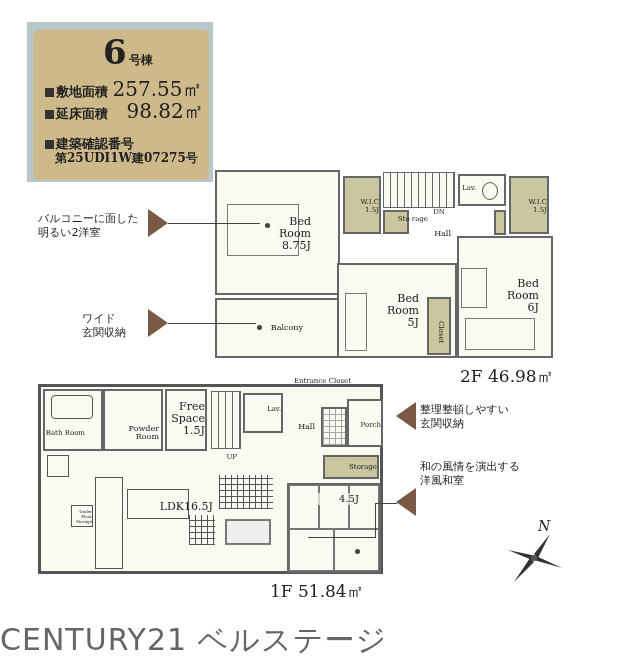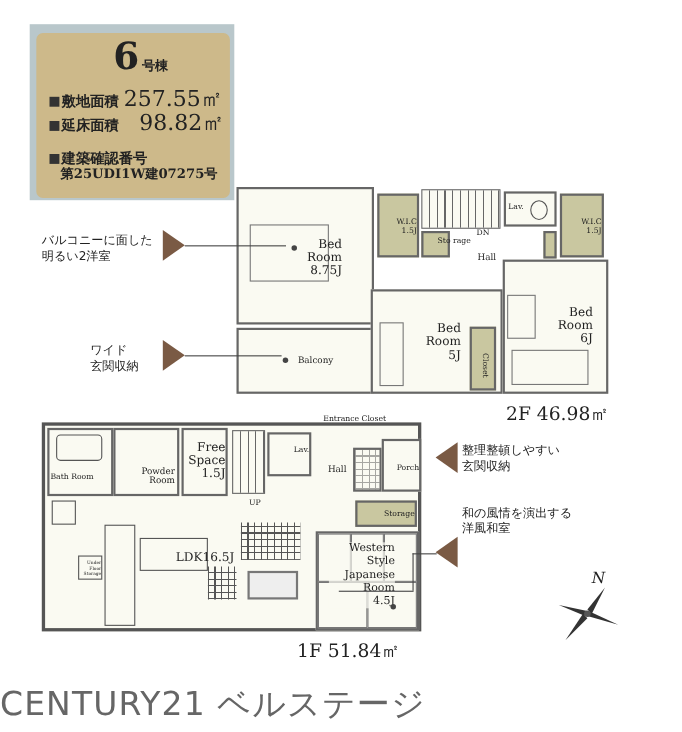--- a/index.html
+++ b/index.html
@@ -169,21 +169,20 @@
     <div style="position:absolute;left:182px;top:68px;width:42px;height:22px;border:2px solid #777;background:#eee;"></div>
   </div>
 
   <div class="room" style="left:246px;top:96px;width:94px;height:90px;">
     <div class="tatami" style="left:0;top:0;width:30px;height:44px;"></div>
     <div class="tatami" style="left:30px;top:0;width:30px;height:44px;"></div>
     <div class="tatami" style="left:60px;top:0;width:30px;height:44px;"></div>
     <div class="tatami" style="left:0;top:44px;width:45px;height:42px;"></div>
     <div class="tatami" style="left:45px;top:44px;width:45px;height:42px;"></div>
     <div class="label" style="left:10px;top:8px;width:60px;font-size:10px;line-height:12px;background:rgba(250,250,242,0.7);">
-      <div>Western Style Japanese Room</div>
         <div>4.5J</div>
     </div>
     <div class="dot" style="left:66px;top:64px;"></div>
   </div>
 </div>
 <div class="area" style="left:270px;top:580px;">1F 51.84㎡</div>
 
 <div class="callout" style="left:38px;top:212px;white-space:pre;">バルコニーに面した
 明るい2洋室</div>
 <div class="tri-r" style="left:148px;top:209px;"></div>

